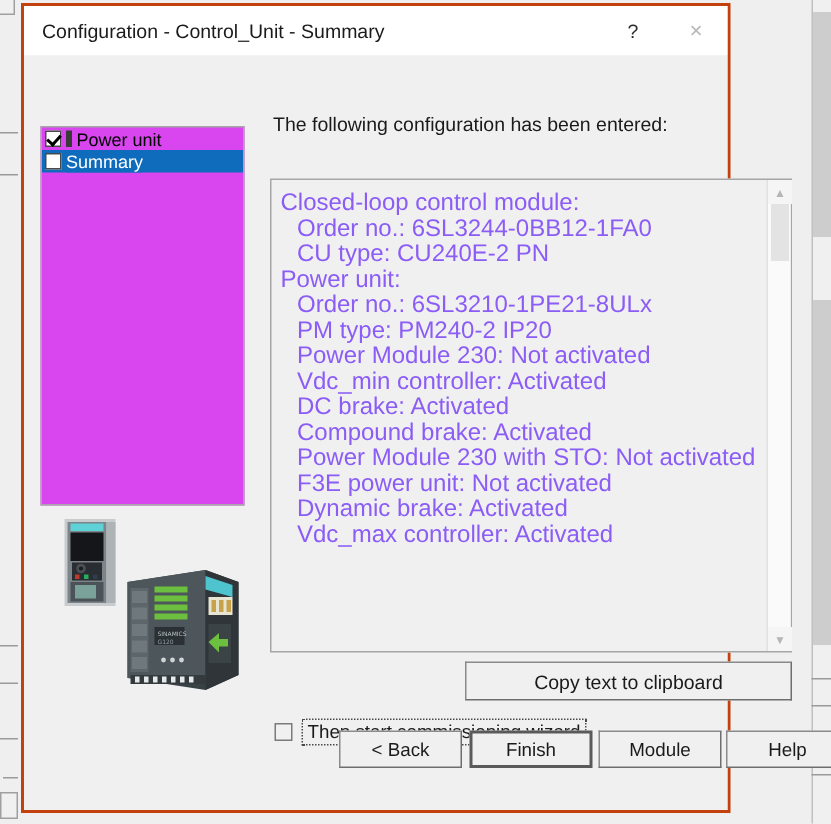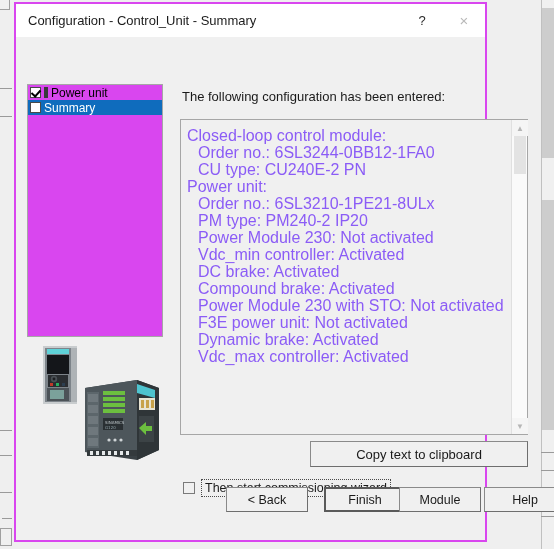--- a/index.html
+++ b/index.html
@@ -35,21 +35,21 @@
     position: absolute;
     border: 1px solid #a0a0a0;
     background: #f0f0f0;
   }
 
   
   #dialog {
     position: absolute;
     left: 14px; top: 2px;
     width: 473px; height: 540px;
-    border: 2px solid #d946ef;
+    border: 2px solid #c2410c;
     background: #f0f0f0;
     display: flex;
     flex-direction: column;
   }
   #titlebar {
     height: 33px;
     background: #ffffff;
     display: flex;
     align-items: center;
     flex: 0 0 auto;
@@ -129,21 +129,21 @@
   
   #devices {
     position: absolute;
     left: 11px; top: 305px;
     width: 140px; height: 125px;
   }
 
   
   #content-heading {
     position: absolute;
-    left: 166px; top: 52px;
+    left: 166px; top: 38px;
     font-size: 13px;
     color: #1a1a1a;
   }
   #text-panel {
     position: absolute;
     left: 164px; top: 82px;
     width: 348px; height: 316px;
     background: #f0f0f0;
     border: 1px solid #a6a6a6;
     display: flex;
@@ -241,21 +241,20 @@
     border: 1px solid #8a8a8a;
     border-right-color: #6e6e6e;
     border-bottom-color: #6e6e6e;
     font-size: 12.5px;
     color: #1a1a1a;
     font-family: "Liberation Sans", sans-serif;
     cursor: default;
   }
   .dlg-btn.default {
     border: 2px solid #5a5a5a;
-    margin-left: 11px;
   }
   #btn-back   { left: 210px; }
   #btn-finish { left: 297px; }
   #btn-cancel { left: 383px; }
   #btn-help   { left: 468px; }
 </style>
 </head>
 <body>
 
 <div id="backdrop">

